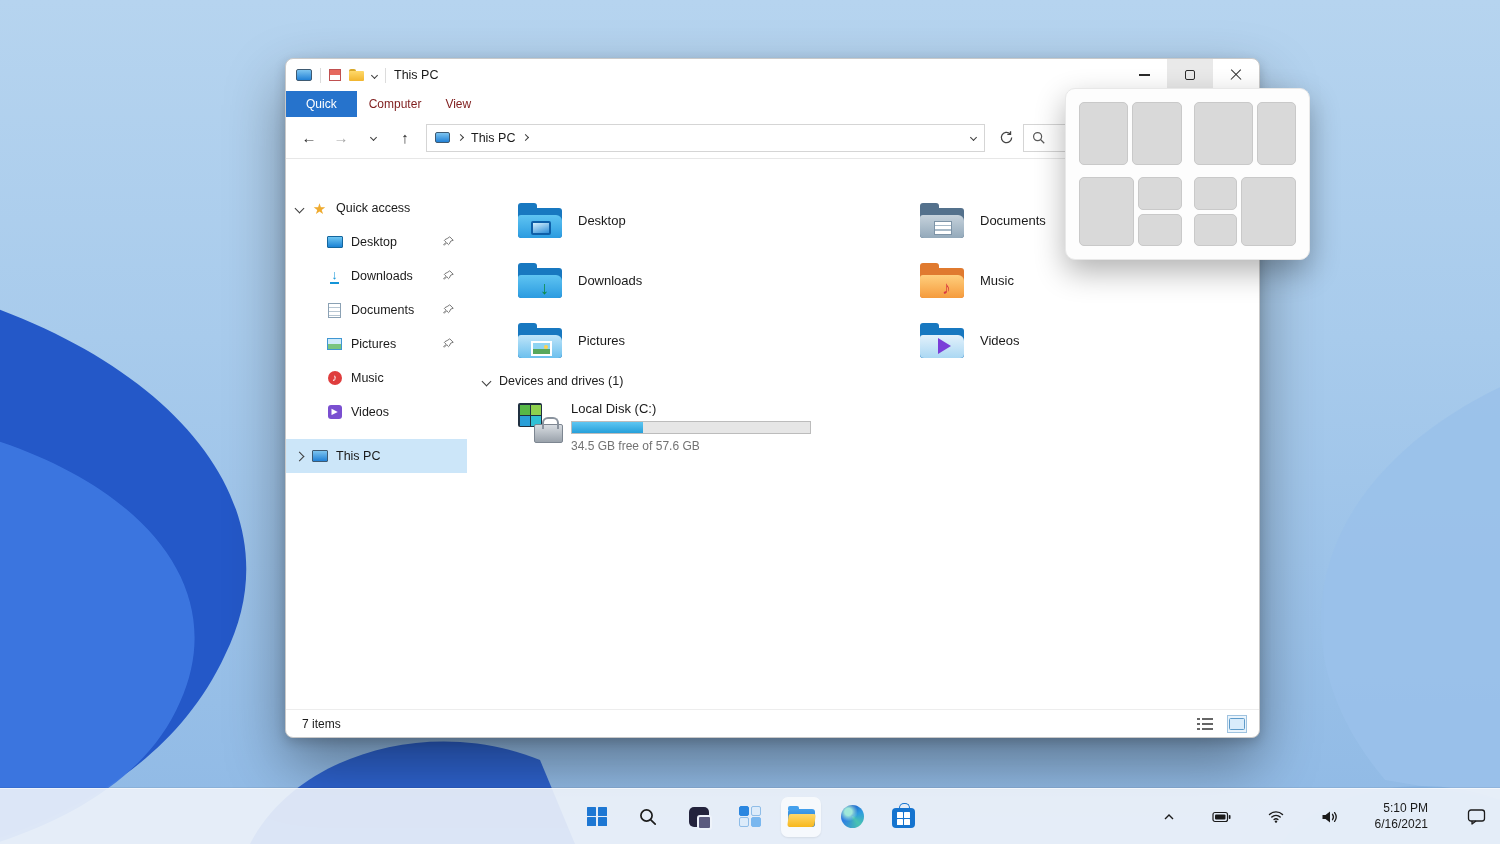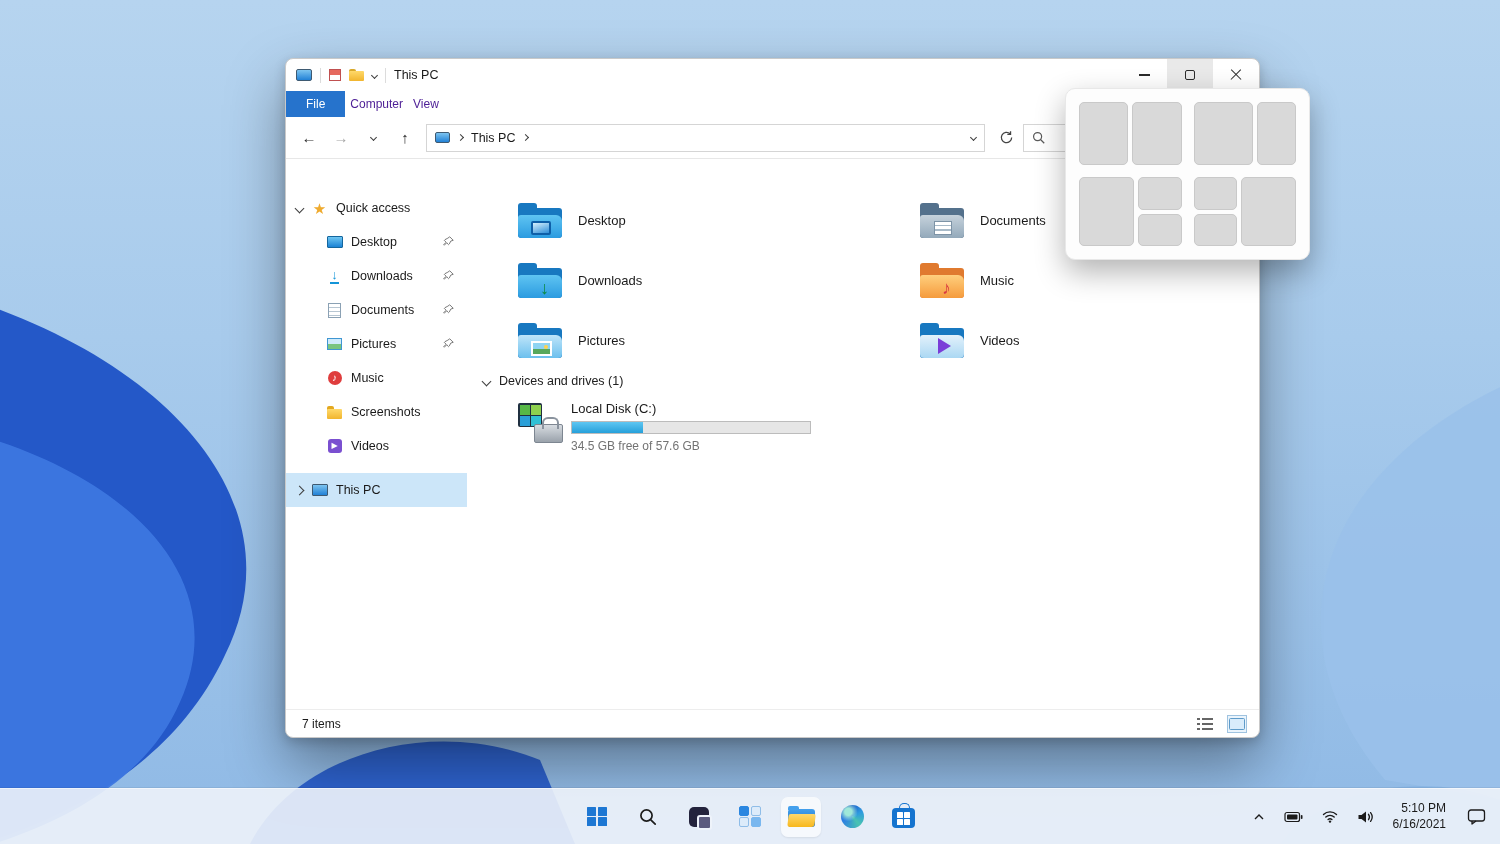--- a/index.html
+++ b/index.html
@@ -27,21 +27,21 @@
   .cap{width:46px;height:100%;display:flex;align-items:center;justify-content:center}
   .cap.hovered{background:#e9e9e9}
   .ic-min{width:11px;height:1.5px;background:#2b2b2b}
   .ic-max{width:10px;height:10px;border:1.3px solid #2b2b2b;border-radius:2px}
   .ic-close{position:relative;width:12px;height:12px}
   .ic-close::before,.ic-close::after{content:"";position:absolute;left:-1px;top:5.4px;width:14px;height:1.4px;background:#2b2b2b}
   .ic-close::before{transform:rotate(45deg)}
   .ic-close::after{transform:rotate(-45deg)}
 
   .menubar{height:26px;display:flex;align-items:stretch;flex:0 0 auto}
-  .mtab{padding:0 5px;font-size:12px;color:#4c1d95;display:flex;align-items:center}
+  .mtab{padding:0 12px;font-size:12px;color:#7f1d1d;display:flex;align-items:center}
   .mtab.active{background:#2673cc;color:#fff;padding:0 20px}
 
   .navbar{height:42px;display:flex;align-items:center;gap:2px;padding:0 8px;border-bottom:1px solid #e7e7e7;flex:0 0 auto}
   .navbtn{width:30px;height:30px;display:flex;align-items:center;justify-content:center;font-size:15px;color:#2b2b2b;flex:0 0 auto}
   .navbtn.dim{color:#a5a5a5}
   .chev{width:7px;height:7px;flex:0 0 auto;visibility:hidden;border-right:1.5px solid #3d3d3d;border-bottom:1.5px solid #3d3d3d}
   .chev-down{visibility:visible;transform:rotate(45deg)}
   .chev-right{visibility:visible;transform:rotate(-45deg)}
   .chev.tiny{width:5px;height:5px}
   .addressbar{flex:1;height:28px;border:1px solid #d5d5d5;background:#fff;display:flex;align-items:center;gap:8px;padding:0 8px;margin:0 4px;min-width:0}
@@ -144,21 +144,21 @@
   .wg i{border-radius:2px;background:#dcebfa;border:1px solid #8fbde8}
   .wg i:nth-child(1){background:#2a86e0;border-color:#2a86e0}
   .wg i:nth-child(4){background:#79b7ef;border-color:#79b7ef}
   .fe{position:relative;width:27px;height:21px}
   .fe-back{position:absolute;left:0;top:3px;width:27px;height:18px;background:linear-gradient(#44a0ec,#1b6fc4);border-radius:3px}
   .fe-back::before{content:"";position:absolute;top:-3px;left:0;width:11px;height:4px;background:#44a0ec;border-radius:2px 2px 0 0}
   .fe-front{position:absolute;left:0;bottom:0;width:27px;height:13px;background:linear-gradient(#ffd86b,#f7b71d);border-radius:2px 2px 3px 3px;transform:skewX(-7deg)}
   .edge{width:23px;height:23px;border-radius:50%;background:radial-gradient(circle at 32% 30%,#9fe8d9 0 16%,rgba(0,0,0,0) 42%),conic-gradient(from 140deg,#49c3b1,#2d7fe3 30%,#174bc4 55%,#2d9ae0 78%,#49c3b1)}
   .store{position:relative;width:23px;height:20px;background:#1574cf;border-radius:4px;display:flex;align-items:center;justify-content:center;margin-top:3px}
   .store::before{content:"";position:absolute;top:-5px;left:7px;width:9px;height:6px;border:1.8px solid #1574cf;border-bottom:none;border-radius:5px 5px 0 0}
-  .tray{position:absolute;right:10px;top:0;height:100%;display:flex;align-items:center;gap:11px}
+  .tray{position:absolute;right:10px;top:0;height:100%;display:flex;align-items:center;gap:29px}
   .trbtn{display:flex;align-items:center;justify-content:center;padding:4px;border-radius:4px}
   .clock{text-align:right;font-size:12px;line-height:1.3;margin-left:4px}
   .notif{margin-left:6px}
 </style>
 </head>
 <body>
 
 <div class="wallpaper">
   <svg width="1500" height="844" viewBox="0 0 1500 844">
     <path d="M-60 290 C 170 355, 300 505, 225 655 C 165 785, 25 835, -60 856 Z" fill="#2458c8"></path>
@@ -188,21 +188,21 @@
         </button>
       <button class="cap">
           <i class="ic-close"></i>
         </button>
     </div>
   </div>
 
   <div class="menubar">
 
       <button class="mtab active">
-        <span>File</span>
+        <span>Quick</span>
       </button>
 
       <button class="mtab">
         <span>Computer</span>
       </button>
 
       <button class="mtab">
         <span>View</span>
       </button>
     </div>
@@ -293,26 +293,20 @@
           </svg>
         </div>
 
         <div class="srow child">
           <span class="chev"></span>
           <span class="si si-music"></span>
           <span class="slabel">Music</span>
 
         </div>
 
-        <div class="srow child">
-          <span class="chev"></span>
-          <span class="si si-folder"></span>
-          <span class="slabel">Screenshots</span>
-
-        </div>
 
         <div class="srow child">
           <span class="chev"></span>
           <span class="si si-videos"></span>
           <span class="slabel">Videos</span>
 
         </div>
 
 
         <div class="srow root gap selected">

